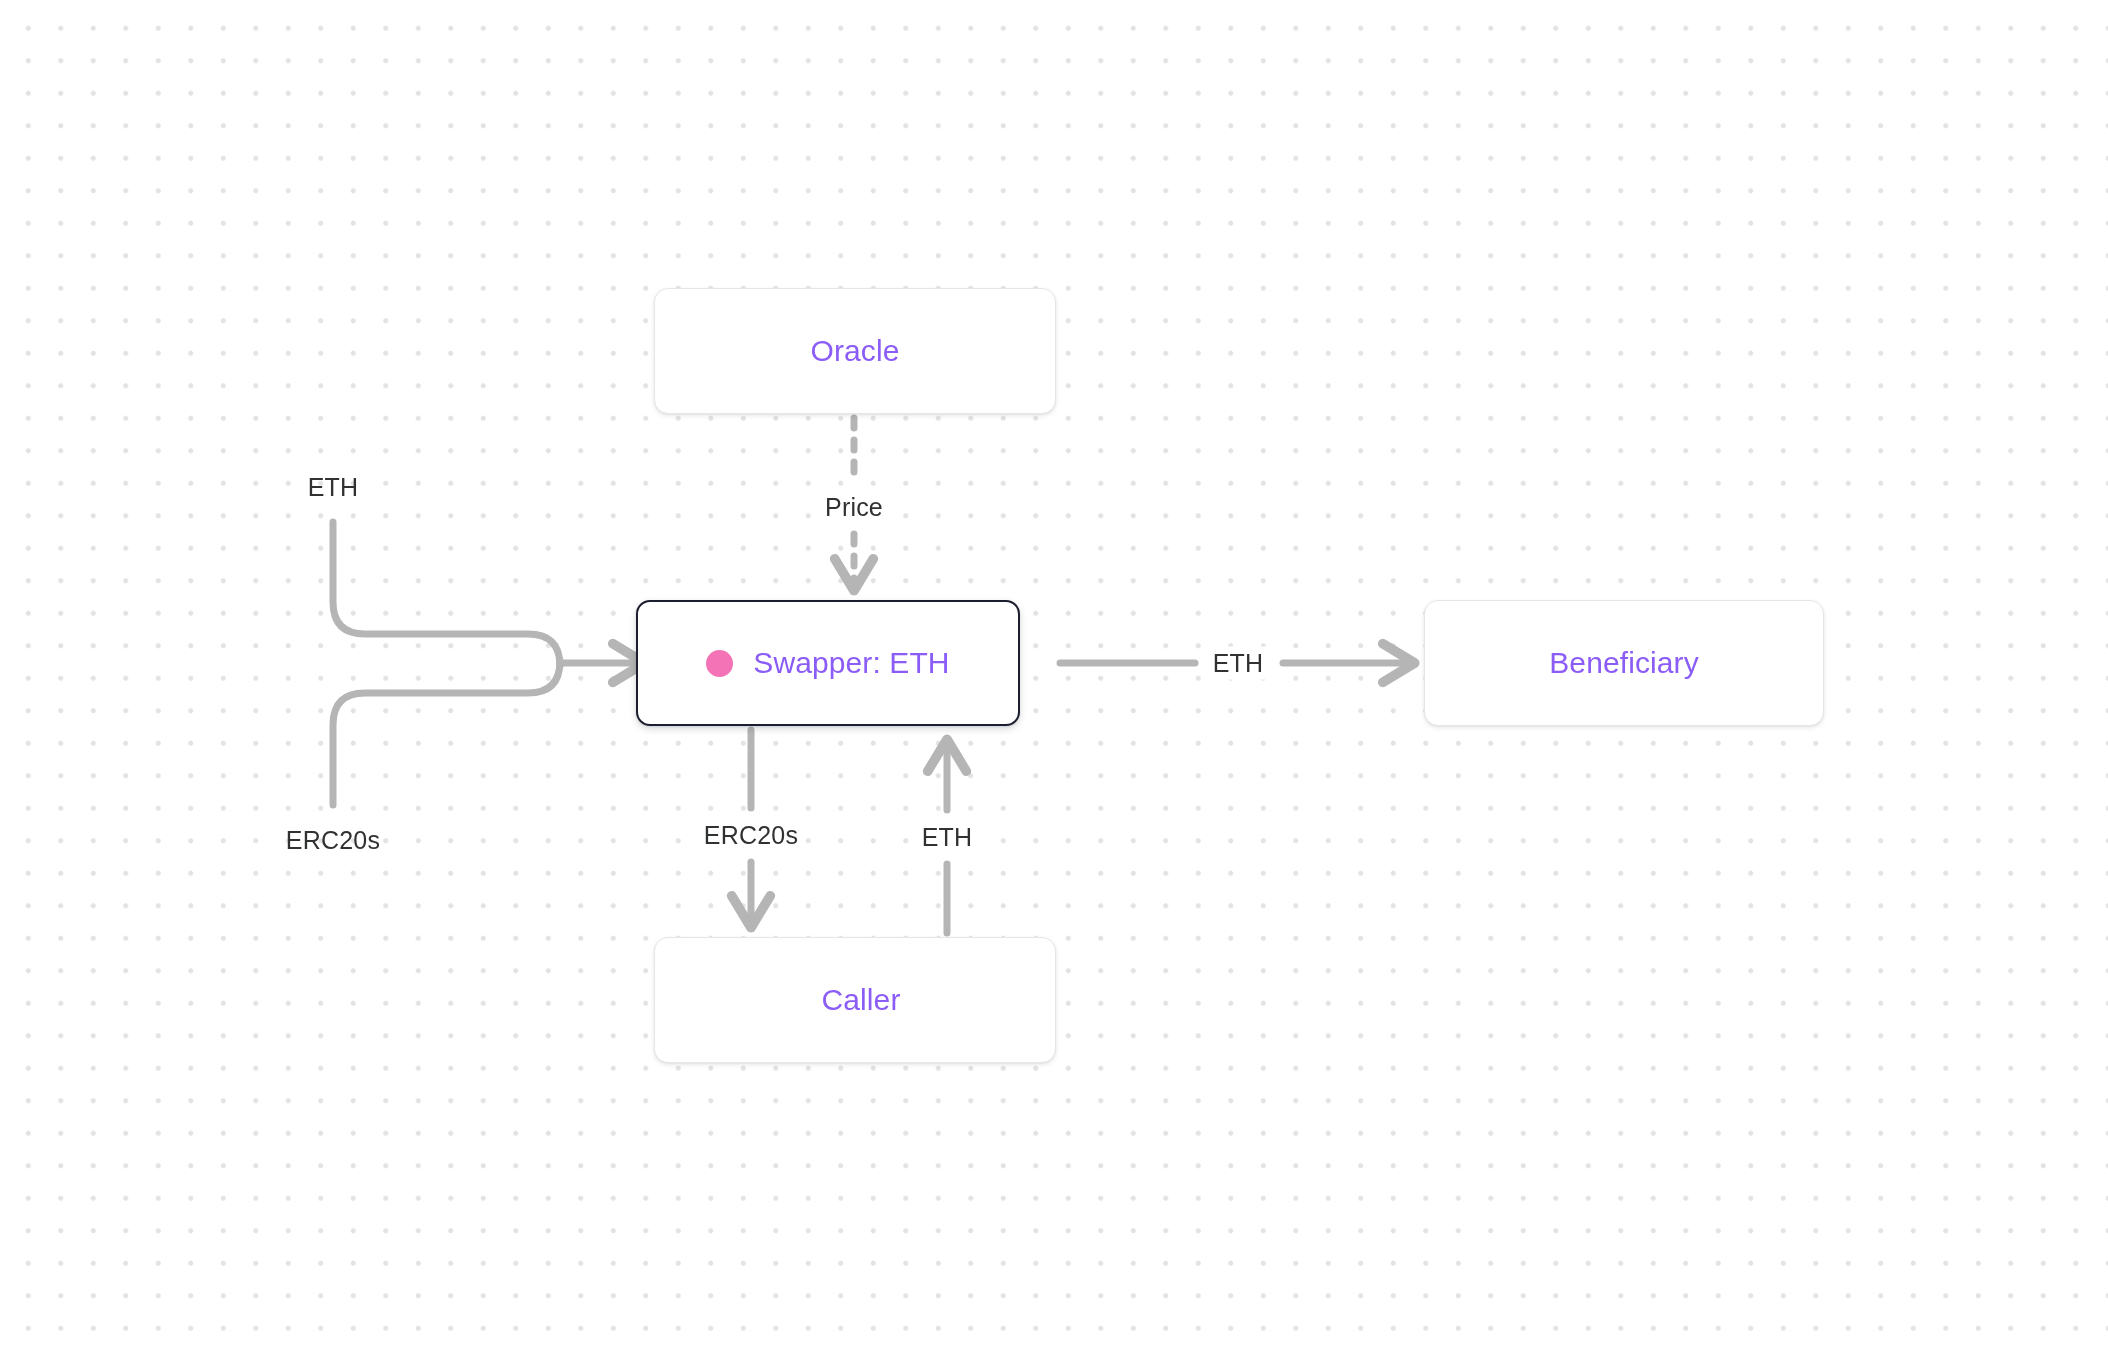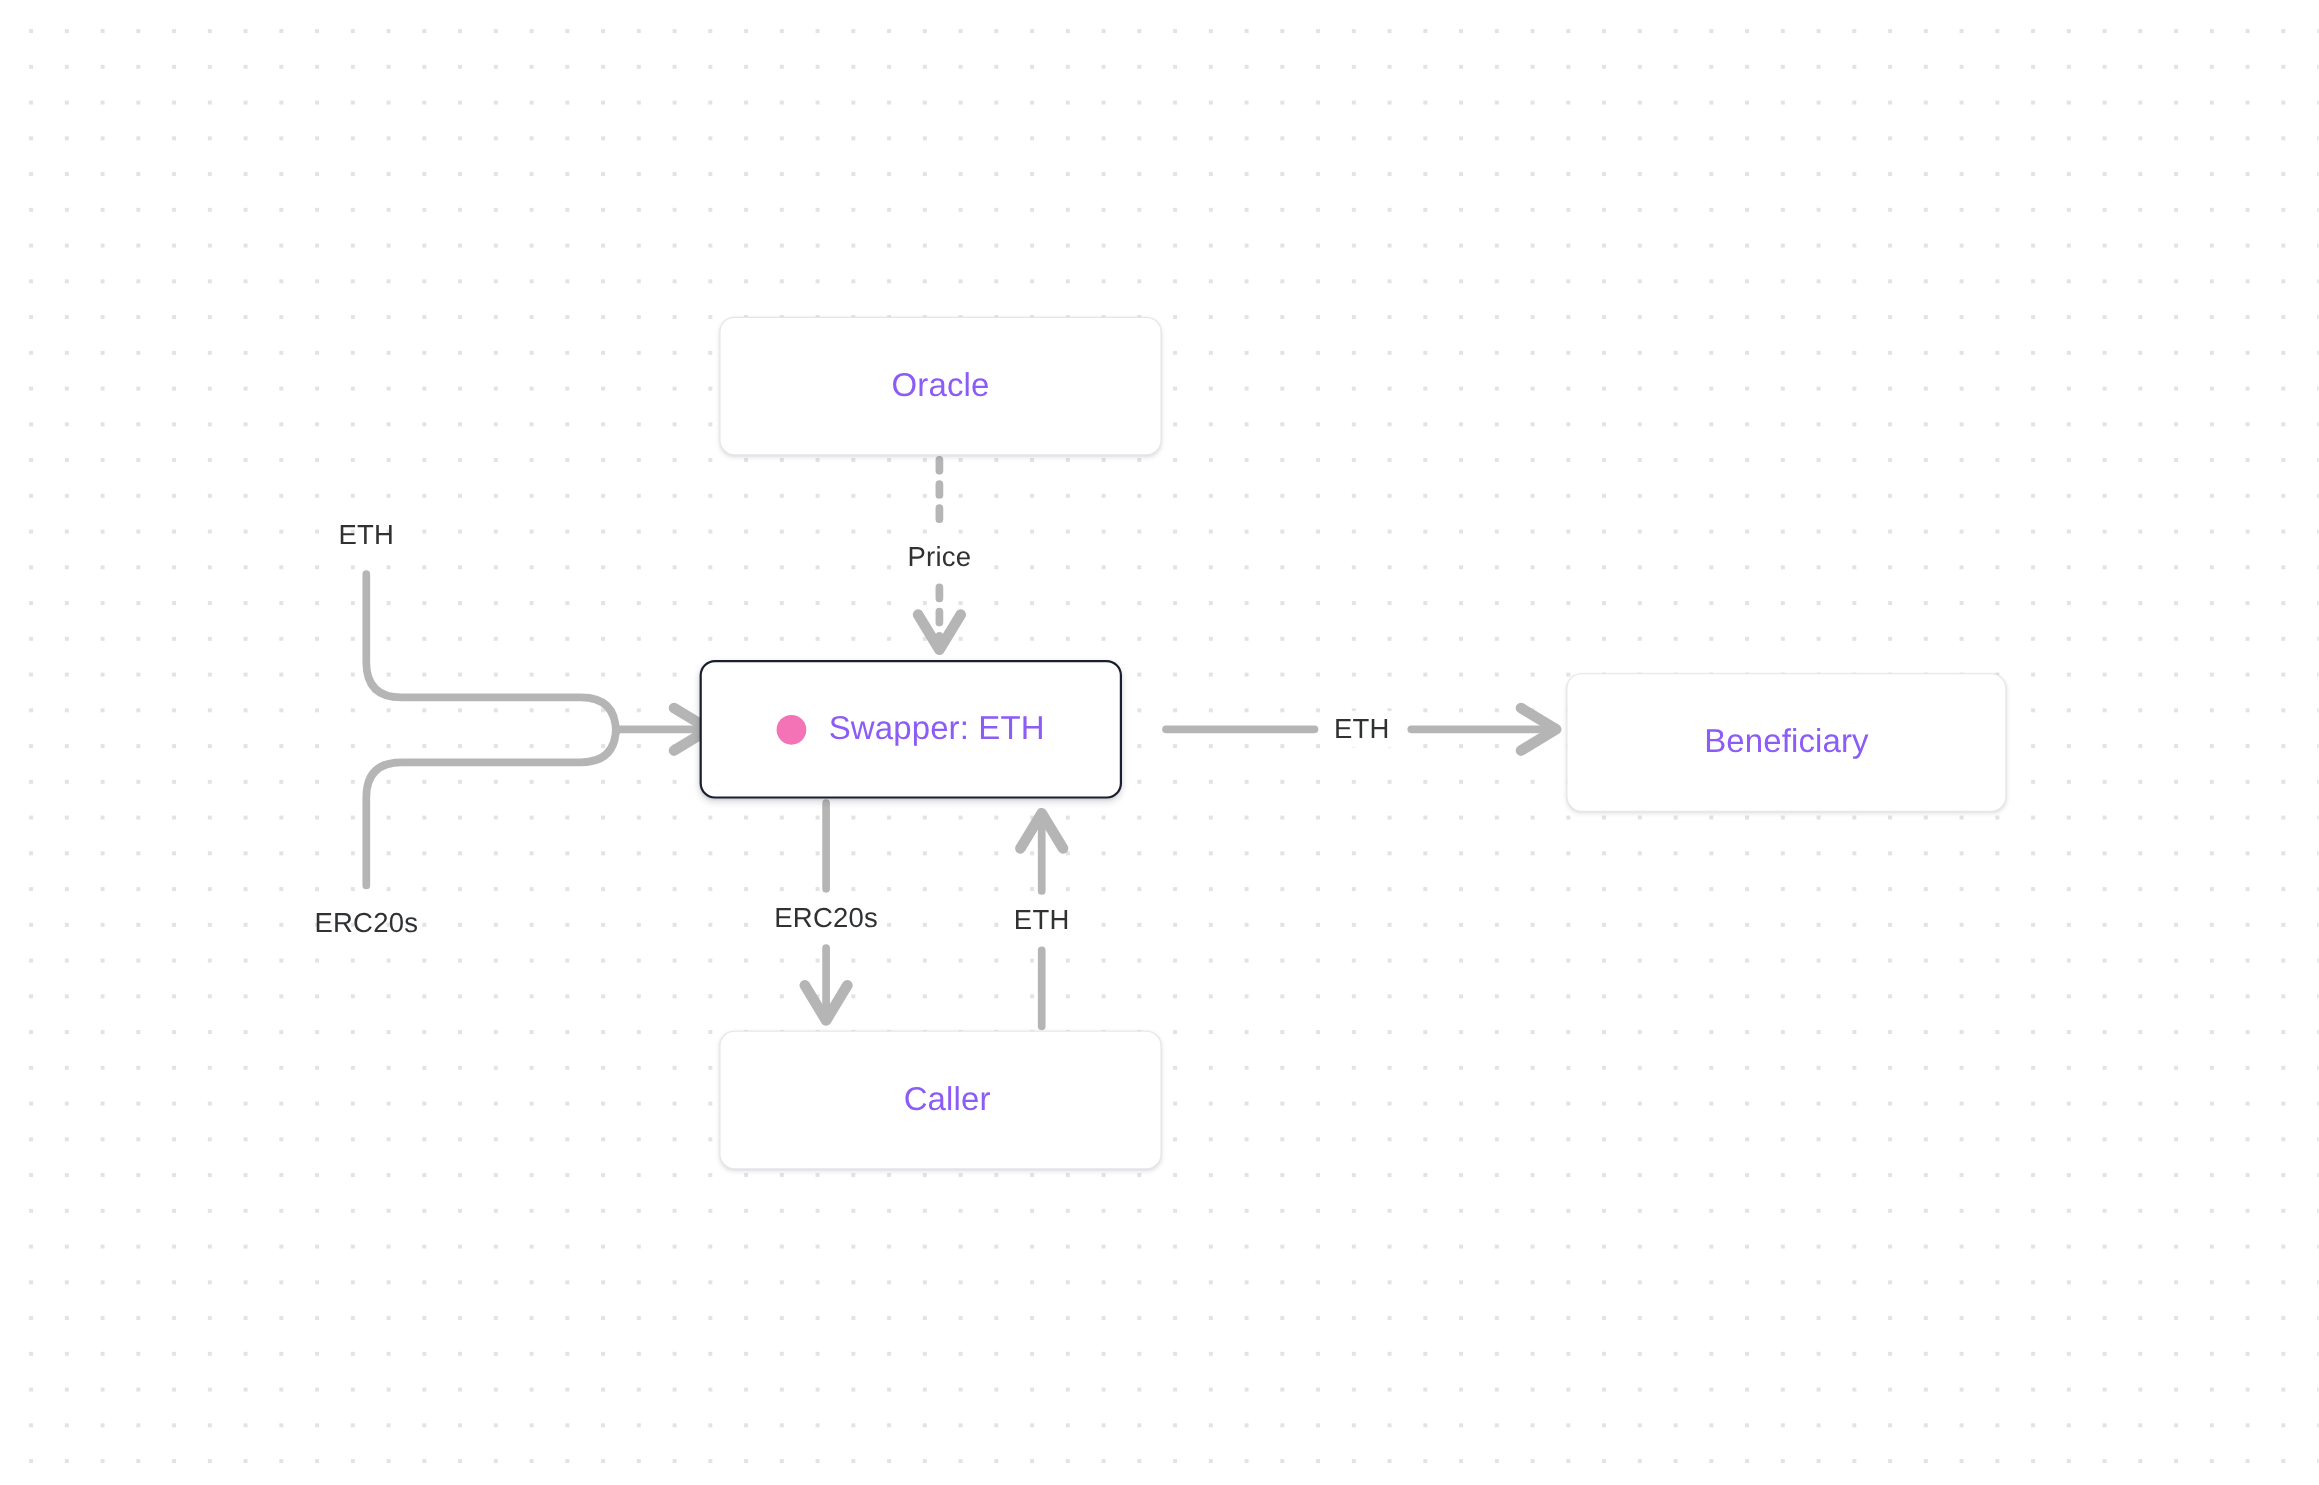--- a/index.html
+++ b/index.html
@@ -117,21 +117,21 @@
     <span class="node-label">Oracle</span>
   </div>
 
   <div class="node node-selected" style="left:636px; top:600px; width:384px; height:126px;align-items:center;">
     <div class="node-inner">
       <span class="status-dot" style="background:#f472b6;"></span>
       <span class="node-label">Swapper: ETH</span>
     </div>
   </div>
 
-  <div class="node node-plain" style="left:1424px; top:600px; width:400px; height:126px;margin-top:12px;">
+  <div class="node node-plain" style="left:1424px; top:600px; width:400px; height:126px;">
     <span class="node-label">Beneficiary</span>
   </div>
 
   <div class="node node-plain" style="left:654px; top:937px; width:402px; height:126px;padding-left:12px;">
     <span class="node-label">Caller</span>
   </div>
 
   <div class="edge-label no-bg" style="left:333px; top:487px;">ETH</div>
 
   <div class="edge-label no-bg" style="left:333px; top:840px;">ERC20s</div>

